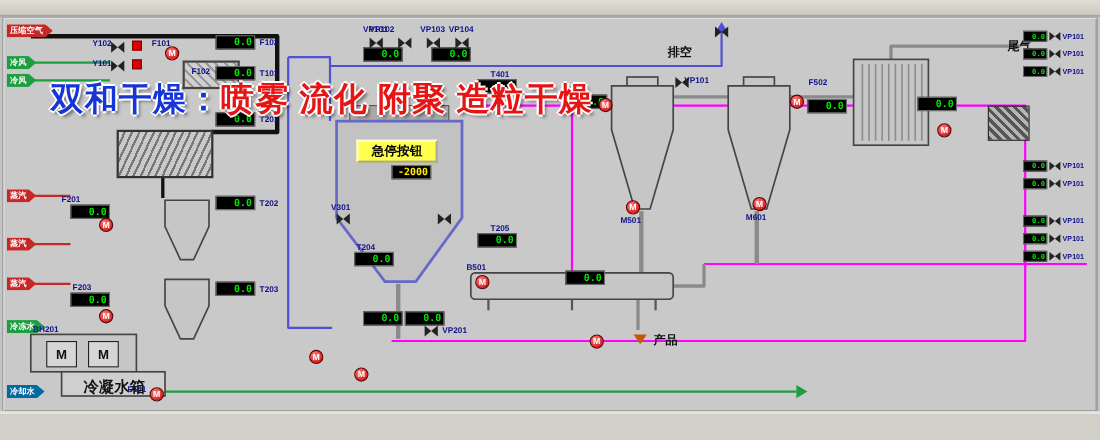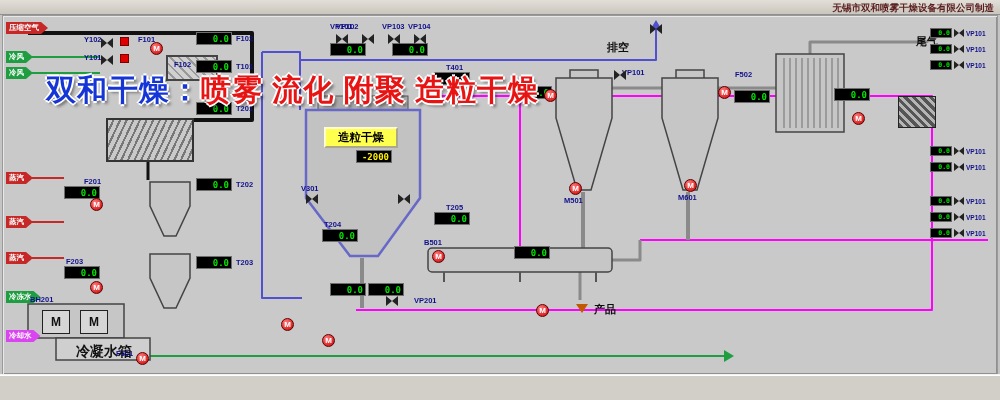--- a/index.html
+++ b/index.html
@@ -84,21 +84,20 @@
   .b1{left:399px;width:62px;} .b2{left:467px;width:62px;} .b3{left:641px;width:64px;}
   .b4{left:709px;width:42px;} .b5{left:764px;width:68px;} .b6{left:866px;width:60px;}
   .b7{left:930px;width:62px;}
 </style>
 </head>
 <body>
 
 <div class="app">
 
   <div class="titlebar">
-    <span class="tb-mfr">无锡市双和喷雾干燥设备有限公司制造</span>
   </div>
 
   <div class="panel"></div>
 
   <svg class="layer" width="1000" height="400">
     <g fill="none" stroke-linejoin="round" stroke-linecap="butt">
       <polyline stroke="#111" stroke-width="4" points="28,33 252,33 252,120 192,120"></polyline>
       <polyline stroke="#111" stroke-width="3" points="148,158 148,180"></polyline>
       <polyline stroke="#5050d0" stroke-width="2" points="262,52 262,298 302,298"></polyline>
       <polyline stroke="#5050d0" stroke-width="2" points="262,52 300,52 300,110"></polyline>
@@ -152,37 +151,37 @@
   <div class="product-arrow"></div>
 
   <div id="anno-layer">
       <div class="feed" style="left: 6px; top: 22px; background: rgb(198, 40, 40);">压缩空气</div>
       <div class="feed" style="left: 6px; top: 51px; background: rgb(30, 158, 64);">冷风</div>
       <div class="feed" style="left: 6px; top: 67px; background: rgb(30, 158, 64);">冷风</div>
       <div class="feed" style="left: 6px; top: 172px; background: rgb(198, 40, 40);">蒸汽</div>
       <div class="feed" style="left: 6px; top: 216px; background: rgb(198, 40, 40);">蒸汽</div>
       <div class="feed" style="left: 6px; top: 252px; background: rgb(198, 40, 40);">蒸汽</div>
       <div class="feed" style="left: 6px; top: 291px; background: rgb(30, 158, 64);">冷冻水</div>
-      <div class="feed" style="left: 6px; top: 330px; background: #d946ef;">冷却水</div>
+      <div class="feed" style="left: 6px; top: 350px; background: #0369a1;">冷却水</div>
       <div class="plabel" style="left: 84px; top: 35px;">Y102</div>
       <div class="plabel" style="left: 84px; top: 53px;">Y101</div>
       <div class="plabel" style="left: 138px; top: 35px;">F101</div>
       <div class="plabel" style="left: 236px; top: 34px;">F102</div>
       <div class="plabel" style="left: 236px; top: 62px;">T101</div>
       <div class="plabel" style="left: 174px; top: 60px;">F102</div>
       <div class="plabel" style="left: 236px; top: 104px; text-align: right;">T201</div>
       <div class="plabel" style="left: 236px; top: 180px;">T202</div>
       <div class="plabel" style="left: 236px; top: 258px;">T203</div>
-      <div class="plabel" style="left: 84px; top: 177px;">F201</div>
+      <div class="plabel" style="left: 56px; top: 177px;">F201</div>
       <div class="plabel" style="left: 66px; top: 257px;">F203</div>
       <div class="plabel" style="left: 324px; top: 220px;">T204</div>
       <div class="plabel" style="left: 446px; top: 203px;">T205</div>
       <div class="plabel" style="left: 446px; top: 63px;">T401</div>
       <div class="plabel" style="left: 301px; top: 184px;">V301</div>
-      <div class="plabel" style="left: 414px; top: 296px;">VP201</div>
+      <div class="plabel" style="left: 402px; top: 296px;">VP201</div>
       <div class="plabel" style="left: 564px; top: 196px;">M501</div>
       <div class="plabel" style="left: 678px; top: 193px;">M601</div>
       <div class="plabel" style="left: 424px; top: 238px;">B501</div>
       <div class="plabel" style="left: 735px; top: 70px;">F502</div>
       <div class="plabel" style="left: 30px; top: 295px;">BH201</div>
       <div class="plabel" style="left: 116px; top: 349px;">F101</div>
       <div class="plabel" style="left: 330px; top: 22px;">VP101</div>
       <div class="plabel" style="left: 336px; top: 22px;">VP102</div>
       <div class="plabel" style="left: 382px; top: 22px;">VP103</div>
       <div class="plabel" style="left: 408px; top: 22px;">VP104</div>
@@ -272,21 +271,21 @@
         <span class="valve sm rv-valve"></span>
         <span class="rv-label">VP101</span>
       </div>
       <div class="rv-row" style="left: 930px; top: 228px;">
         <span class="rv-disp">0.0</span>
         <span class="valve sm rv-valve"></span>
         <span class="rv-label">VP101</span>
       </div>
     </div>
 
-  <button class="estop">造粒干燥</button>
+  <button class="estop">急停按钮</button>
 
   <div class="watermark">
     <span class="wm-blue">双和干燥：</span><span class="wm-red">喷雾 流化 附聚 造粒干燥</span>
   </div>
 
   <div class="bottombar"></div>
   <div class="log-icon"></div>
   <div class="counter">3</div>
   <div class="statusbar">
     <span>清洗等待状态</span>

